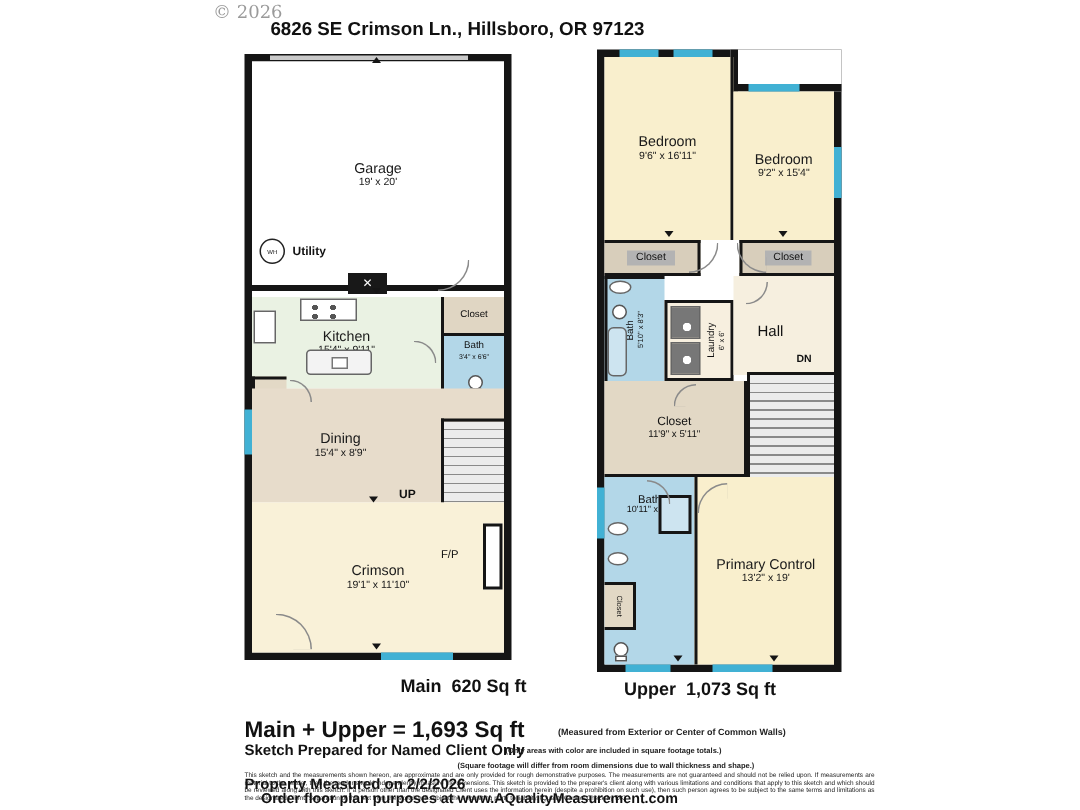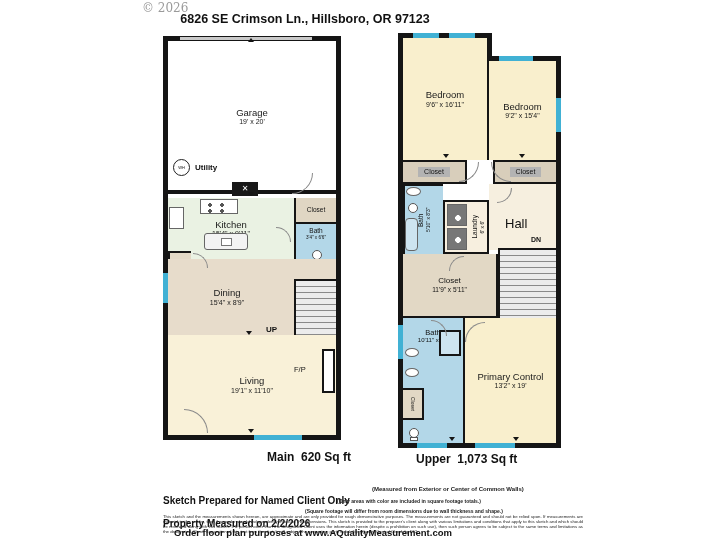--- a/index.html
+++ b/index.html
@@ -81,21 +81,21 @@
 
     <div class="room" style="left:0;top:218px;width:168px;height:76px;background:#e7dccb;padding-right:50px;">
       <span class="rname">Dining</span>
       <span class="rdims">15'4" x 8'9"</span>
     </div>
 
     <div class="stairs" style="left:126px;top:238px;width:42px;height:56px;border-left:2px solid #151515;border-top:2px solid #151515;"></div>
     <div class="abs" style="left:98px;top:284px;font-size:8px;font-weight:bold;">UP</div>
 
     <div class="room" style="left:0;top:294px;width:168px;height:100px;background:#f9f1d8;">
-      <span class="rname">Living</span>
+      <span class="rname">Crimson</span>
       <span class="rdims">19'1" x 11'10"</span>
     </div>
     <div class="abs" style="left:154px;top:308px;width:13px;height:44px;background:#fff;border:2px solid #151515;"></div>
     <div class="abs" style="left:126px;top:324px;font-size:7.5px;">F/P</div>
 
     <div class="window" style="left:86px;top:394px;width:48px;height:5px;"></div>
     <div class="window" style="left:-5px;top:232px;width:5px;height:30px;"></div>
 
     <div class="arc arc-br" style="left:124px;top:132px;width:21px;height:21px;"></div>
     <div class="arc arc-tr" style="left:25px;top:212px;width:15px;height:15px;"></div>
@@ -147,21 +147,21 @@
       </div>
     </div>
     <div class="fixture" style="left:44px;top:166px;width:20px;height:22px;background:#e8dec9;background-image:radial-gradient(circle 3px at 10px 13px,#fff 90%,#777 100%);"></div>
     <div class="fixture" style="left:44px;top:190px;width:20px;height:22px;background:#e8dec9;background-image:radial-gradient(circle 3px at 10px 11px,#fff 90%,#777 100%);"></div>
 
     <div class="room vert-cw" style="left:112px;top:146px;width:41px;height:52px;background:#e0d6c3;border-left:2px solid #151515;border-bottom:2px solid #151515;font-size:6px;">
       <span>Closet</span>
     </div>
 
     <div class="abs" style="left:86px;top:146px;width:67px;height:66px;background:#f6efdf;"></div>
-    <div class="abs" style="left:102px;top:178px;font-size:13px;">Hall</div>
+    <div class="abs" style="left:102px;top:178px;font-size:10px;">Hall</div>
     <div class="abs" style="left:128px;top:198px;font-size:7px;font-weight:bold;">DN</div>
 
     <div class="stairs" style="left:95px;top:210px;width:58px;height:118px;border-left:2px solid #151515;border-top:2px solid #151515;"></div>
 
     <div class="room" style="left:0;top:216px;width:95px;height:64px;background:#e2d8c5;border-bottom:2px solid #151515;border-right:2px solid #151515;">
       <span style="font-size:8px;">Closet</span>
       <span style="font-size:6.5px;">11'9" x 5'11"</span>
     </div>
 
     <div class="room" style="left:0;top:280px;width:60px;height:125px;background:#b3d7e8;justify-content:flex-start;padding-top:10px;">
@@ -199,20 +199,21 @@
     <div class="arc arc-tl" style="left:62px;top:284px;width:20px;height:20px;"></div>
 
     <div class="tick" style="left:40px;top:116px;transform:rotate(180deg);"></div>
     <div class="tick" style="left:116px;top:116px;transform:rotate(180deg);"></div>
     <div class="tick" style="left:110px;top:399px;transform:rotate(180deg);"></div>
     <div class="tick" style="left:46px;top:399px;transform:rotate(180deg);"></div>
   </div>
 
   <div class="plan-label" style="left:416px;top:452px;">Upper  1,073 Sq ft</div>
 
+  <div class="ftr-bold" style="left:163px;top:478px;font-size:15px;">Main + Upper = 1,693 Sq ft</div>
   <div class="ftr-note" style="left:372px;top:486px;font-size:6px;">(Measured from Exterior or Center of Common Walls)</div>
 
   <div class="ftr-bold" style="left:163px;top:495px;font-size:10px;">Sketch Prepared for Named Client Only</div>
   <div class="ftr-note" style="left:337px;top:498px;">(Only areas with color are included in square footage totals.)</div>
 
   <div class="ftr-bold" style="left:163px;top:518px;font-size:10px;">Property Measured on 2/2/2026</div>
   <div class="ftr-note" style="left:305px;top:508px;">(Square footage will differ from room dimensions due to wall thickness and shape.)</div>
 
   <div class="abs" style="left:163px;top:515px;width:420px;font-size:4.3px;line-height:1.15;color:#222;text-align:justify;">This sketch and the measurements shown hereon, are approximate and are only provided for rough demonstrative purposes. The measurements are not guaranteed and should not be relied upon. If measurements are material to the reader, then the reader should independently measure the dimensions. This sketch is provided to the preparer's client along with various limitations and conditions that apply to this sketch and which should be reviewed along with this sketch. If a person other than the designated Client uses the information herein (despite a prohibition on such use), then such person agrees to be subject to the same terms and limitations as the designated Client. Separation of this text from the sketch will subject the separating party to liability.  (Quality Control Check by DK)</div>
 

